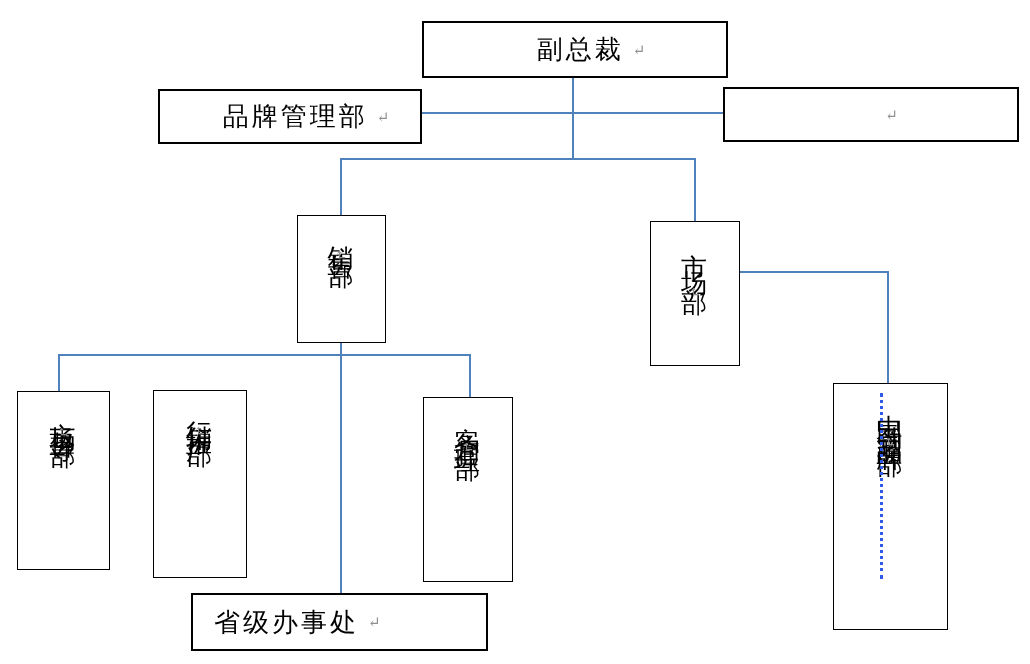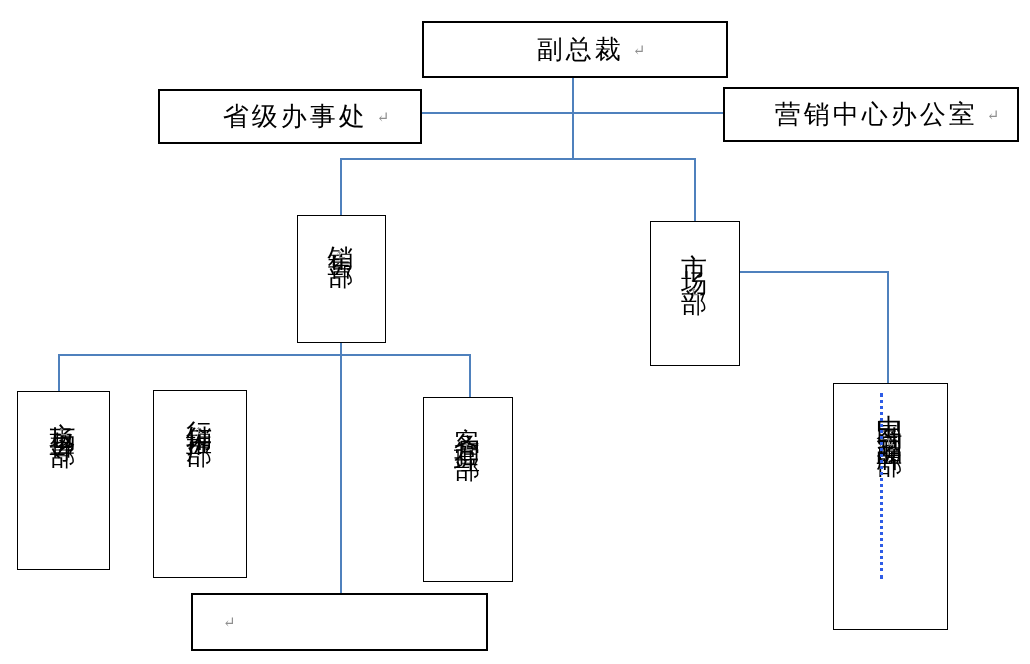--- a/index.html
+++ b/index.html
@@ -100,30 +100,30 @@
   <div class="line vt" id="c-to-customer"></div>
   <div class="line hz" id="c-market-out"></div>
   <div class="line vt" id="c-to-jing"></div>
 
   <div class="node h" id="n-vp">
     <span>副总裁</span>
       <span class="hmark">↵</span>
   </div>
 
   <div class="node h" id="n-brand">
-    <span>省级办事处</span>
+    <span>品牌管理部</span>
       <span class="hmark">↵</span>
   </div>
 
   <div class="node h" id="n-office">
-    <span>营销中心办公室</span>
       <span class="hmark">↵</span>
   </div>
 
   <div class="node h" id="n-provincial">
+    <span>省级办事处</span>
       <span class="hmark">↵</span>
   </div>
 
   <div class="node v" id="n-sales">
     <span class="vtext"><span>销售部</span><span class="vmark">↵</span></span>
   </div>
 
   <div class="node v" id="n-market">
     <span class="vtext"><span>市场部</span><span class="vmark">↵</span></span>
   </div>

